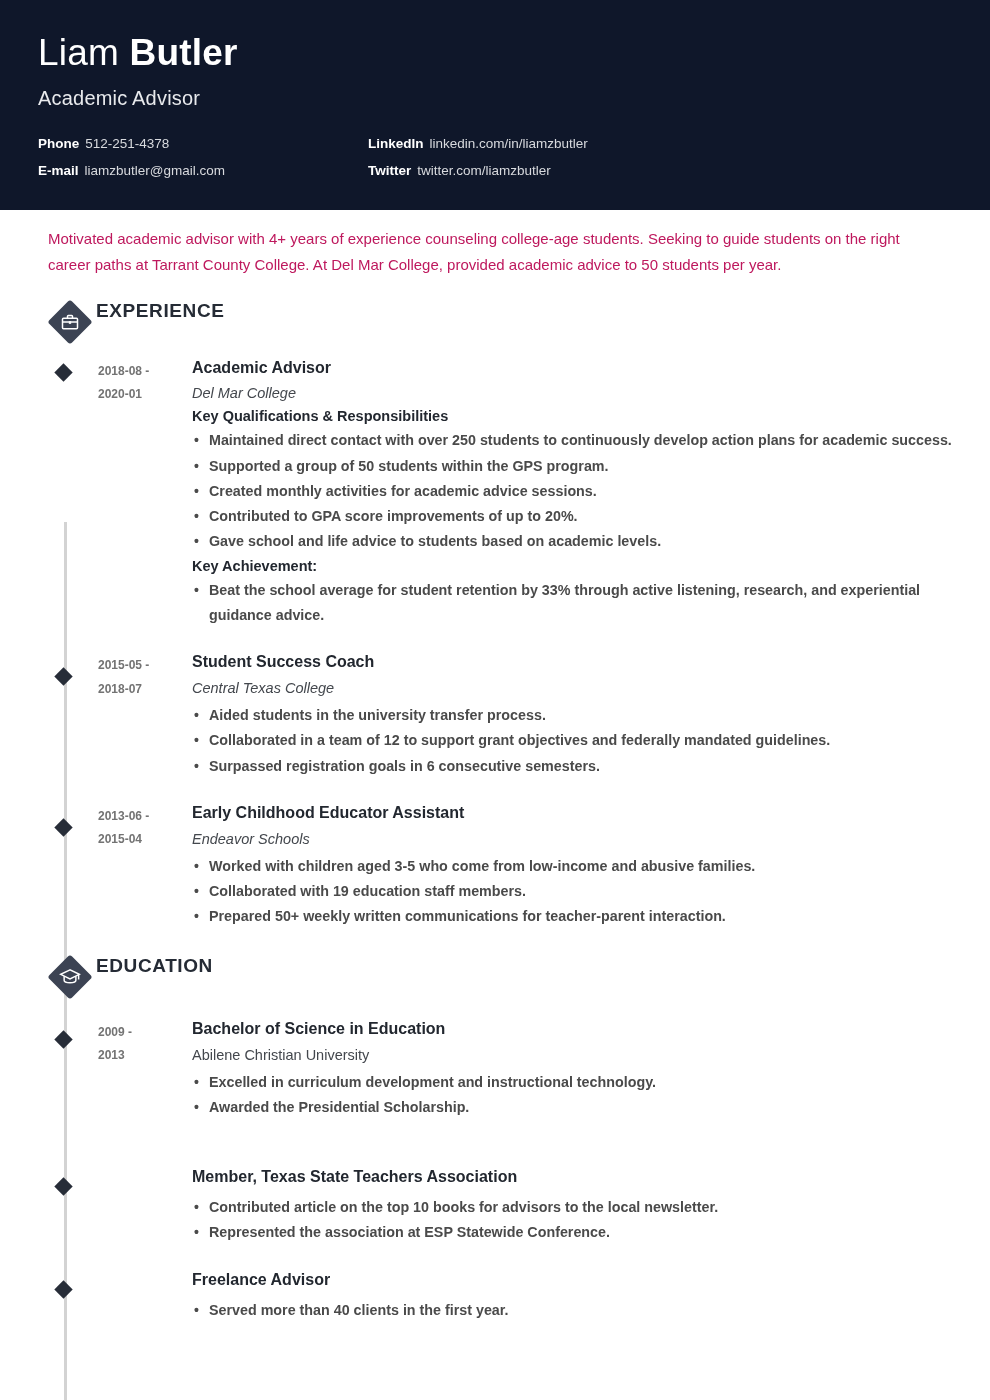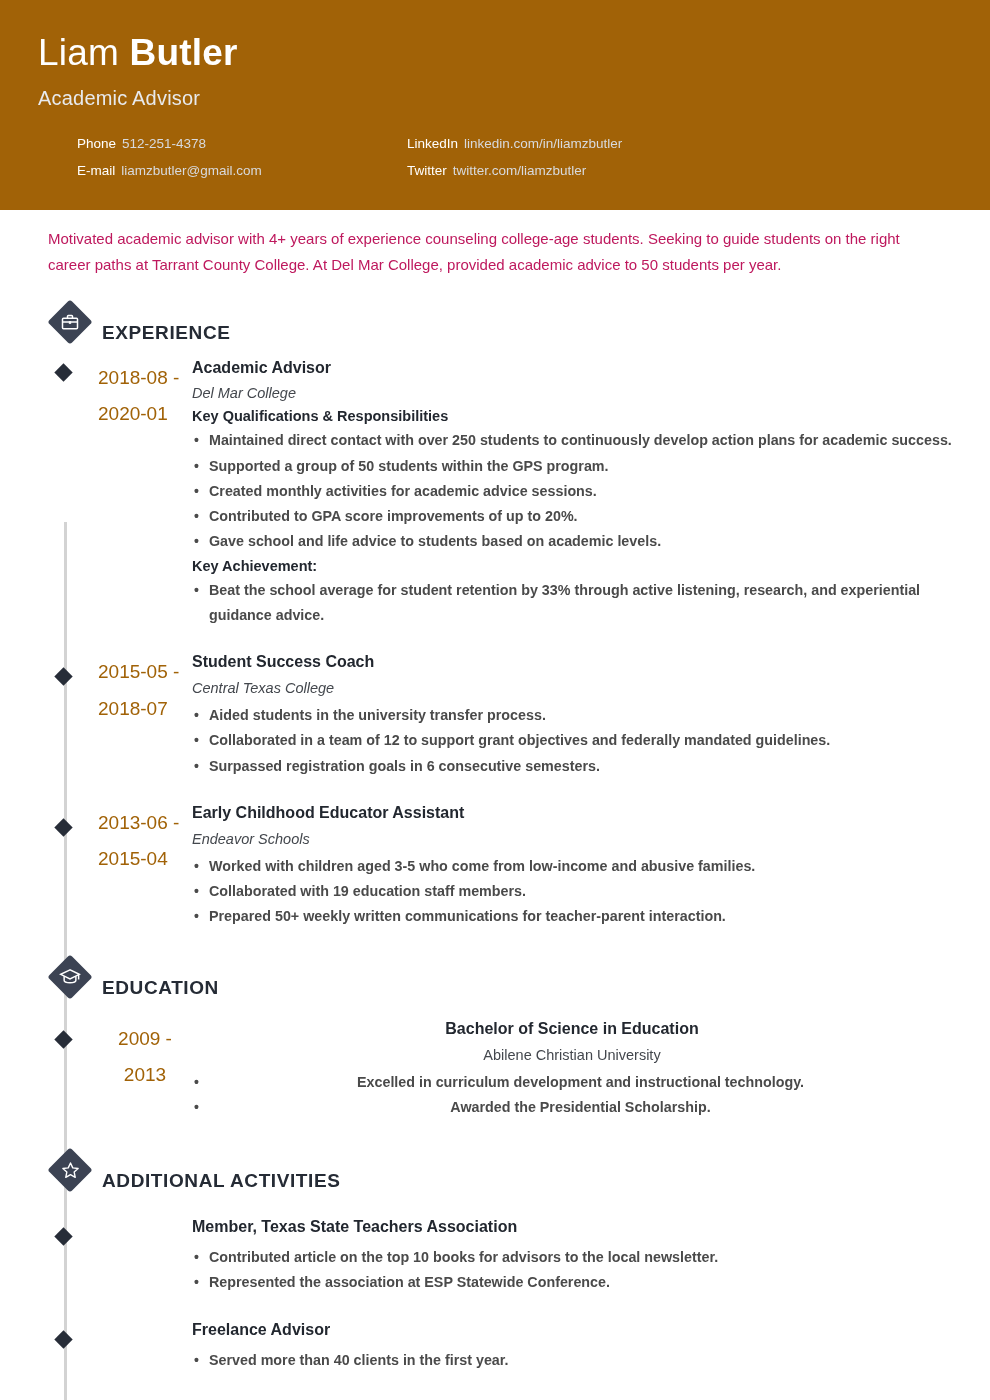--- a/index.html
+++ b/index.html
@@ -11,21 +11,21 @@
   body {
     width: 990px;
     height: 1400px;
     font-family: "Liberation Sans", sans-serif;
     color: #3a3a3a;
     overflow: hidden;
   }
 
   
   .header {
-    background: #a16207;
+    background: #0f172a;
     height: 210px;
     padding: 34px 38px 0 38px;
     position: relative;
   }
   .name {
     font-size: 37px;
     line-height: 1.05;
     color: #ffffff;
     font-weight: 400;
     letter-spacing: 0.2px;
@@ -46,23 +46,22 @@
     row-gap: 12px;
     column-gap: 0;
   }
   .contact-item {
     font-size: 13.5px;
     color: #d8dade;
     white-space: nowrap;
   }
   .contact-item .clabel {
     color: #ffffff;
-    font-weight: 400;
+    font-weight: 700;
     margin-right: 6px;
-    margin-left: 39px;
   }
 
   
   .page {
     padding: 0 38px 0 38px;
     position: relative;
   }
   .summary {
     font-size: 15px;
     line-height: 1.72;
@@ -79,22 +78,22 @@
     width: 3px;
     height: 1005px;
     background: #d3d3d3;
     z-index: 0;
   }
 
   
   .section { position: relative; z-index: 1; }
   .section-head {
     display: flex;
-    align-items: flex-end;
-    gap: 10px;
+    align-items: flex-start;
+    gap: 4px;
     margin-left: 10px;
     position: relative;
   }
   .sec-icon {
     width: 44px;
     height: 44px;
     flex: 0 0 44px;
     position: relative;
     display: flex;
     align-items: center;
@@ -134,23 +133,23 @@
   .entry-marker .dot {
     position: absolute;
     left: 19px;
     top: 8px;
     width: 13px;
     height: 13px;
     background: #272d38;
     transform: rotate(45deg);
   }
   .entry-date {
-    font-size: 19px;
-    font-weight: 400;
-    color: #a16207;
+    font-size: 12px;
+    font-weight: 700;
+    color: #737373;
     line-height: 1.92;
     padding-top: 2px;
   }
   .entry-body { padding-bottom: 6px; }
   .entry-title {
     font-size: 16px;
     font-weight: 700;
     color: #22272f;
     line-height: 1.3;
     margin-bottom: 7px;
@@ -313,50 +312,41 @@
         <svg width="22" height="22" viewBox="0 0 24 24" fill="none" stroke="#ffffff" stroke-width="1.6">
           <path d="M12 4.2 1.8 9.1 12 14l10.2-4.9L12 4.2z"></path>
           <path d="M5.6 11.2v4.4c0 1.5 2.9 2.7 6.4 2.7s6.4-1.2 6.4-2.7v-4.4"></path>
           <path d="M21.4 9.5v5.2"></path>
         </svg>
       </div>
       <div class="section-title">EDUCATION</div>
     </div>
 
     <div class="entries">
-      <div class="entry" style="padding-top:14px;text-align:center;">
+      <div class="entry" style="padding-top:14px;">
         <div class="entry-marker">
             <div class="dot" style="top:14px;"></div>
           </div>
         <div class="entry-date">
           <div>2009 -</div>
           <div>2013</div>
         </div>
         <div class="entry-body">
           <div class="entry-title">Bachelor of Science in Education</div>
           <div class="entry-org plain">Abilene Christian University</div>
           <ul class="bullets">
             <li>Excelled in curriculum development and instructional technology.</li>
             <li>Awarded the Presidential Scholarship.</li>
           </ul>
         </div>
       </div>
     </div>
   </div>
 
   <div class="section" style="margin-top:22px;">
-    <div class="section-head">
-      <div class="sec-icon">
-        <div class="diamond"></div>
-        <svg width="21" height="21" viewBox="0 0 24 24" fill="none" stroke="#ffffff" stroke-width="1.6" stroke-linejoin="round">
-          <path d="M12 3.4 14.6 9l6.1.7-4.5 4.1 1.2 6-5.4-3-5.4 3 1.2-6L3.3 9.7 9.4 9 12 3.4z"></path>
-        </svg>
-      </div>
-      <div class="section-title">ADDITIONAL ACTIVITIES</div>
-    </div>
 
     <div class="entries">
       <div class="entry act-entry" style="padding-top:16px;">
         <div class="entry-marker">
             <div class="dot" style="top:16px;"></div>
           </div>
         <div class="entry-date"></div>
         <div class="entry-body">
           <div class="entry-title">Member, Texas State Teachers Association</div>
           <ul class="bullets">

